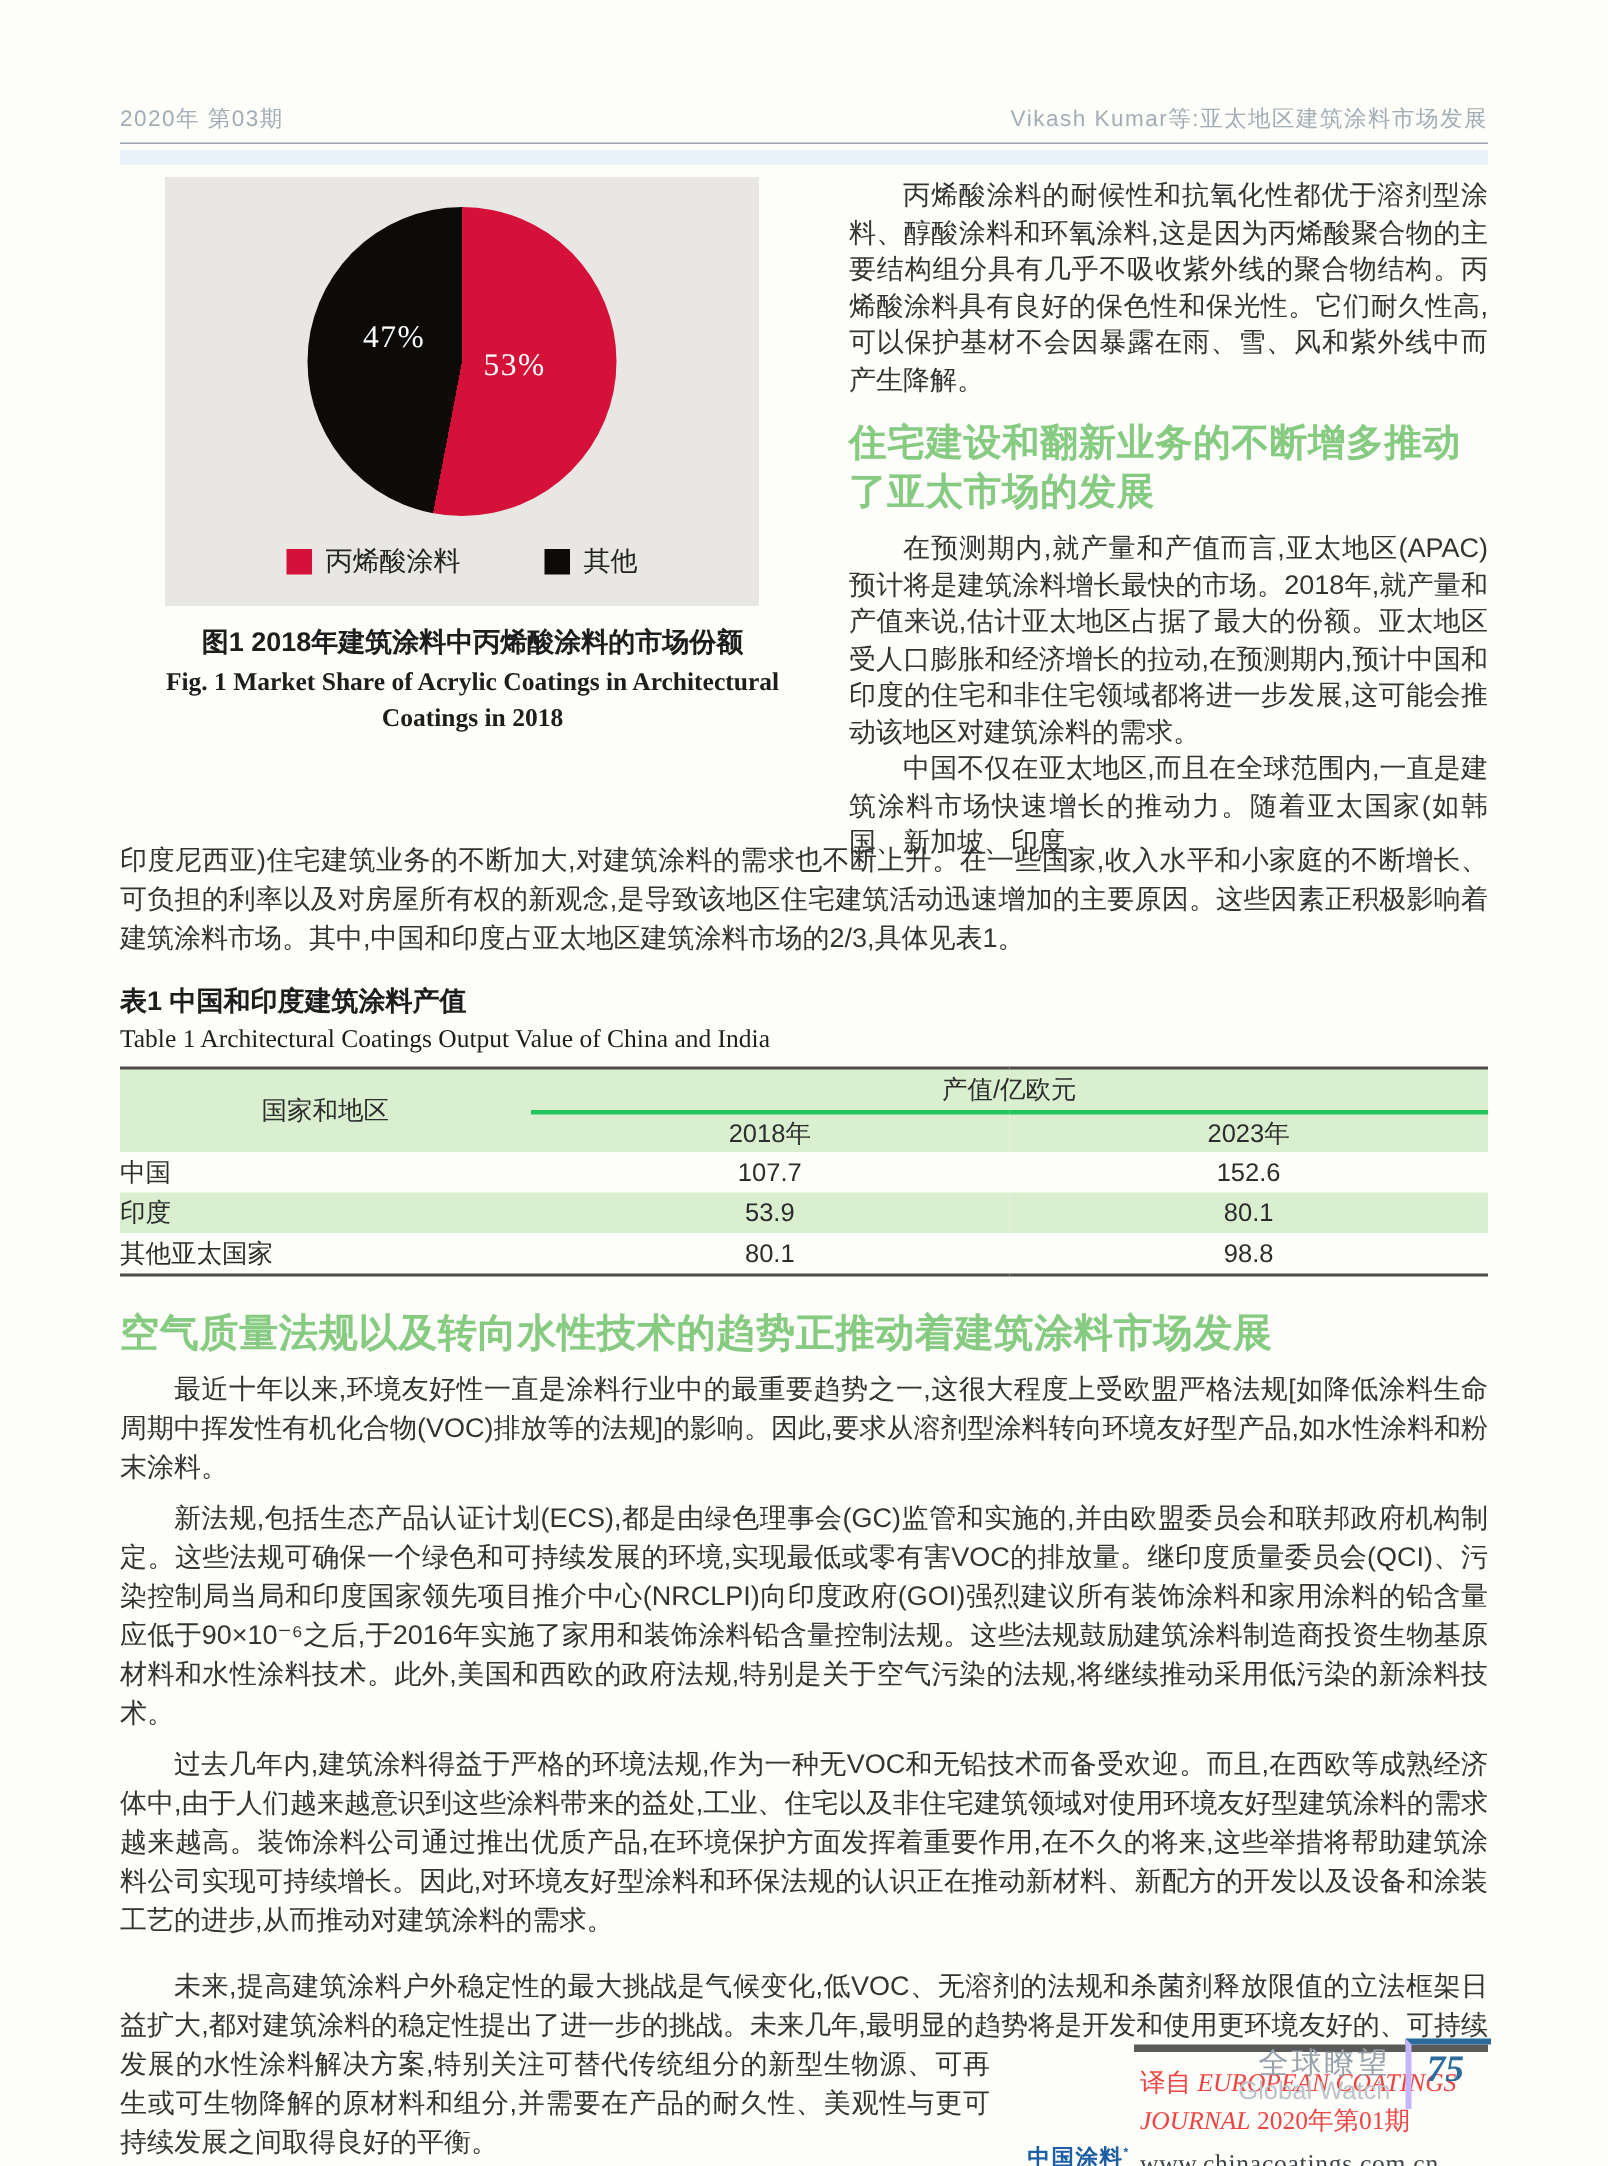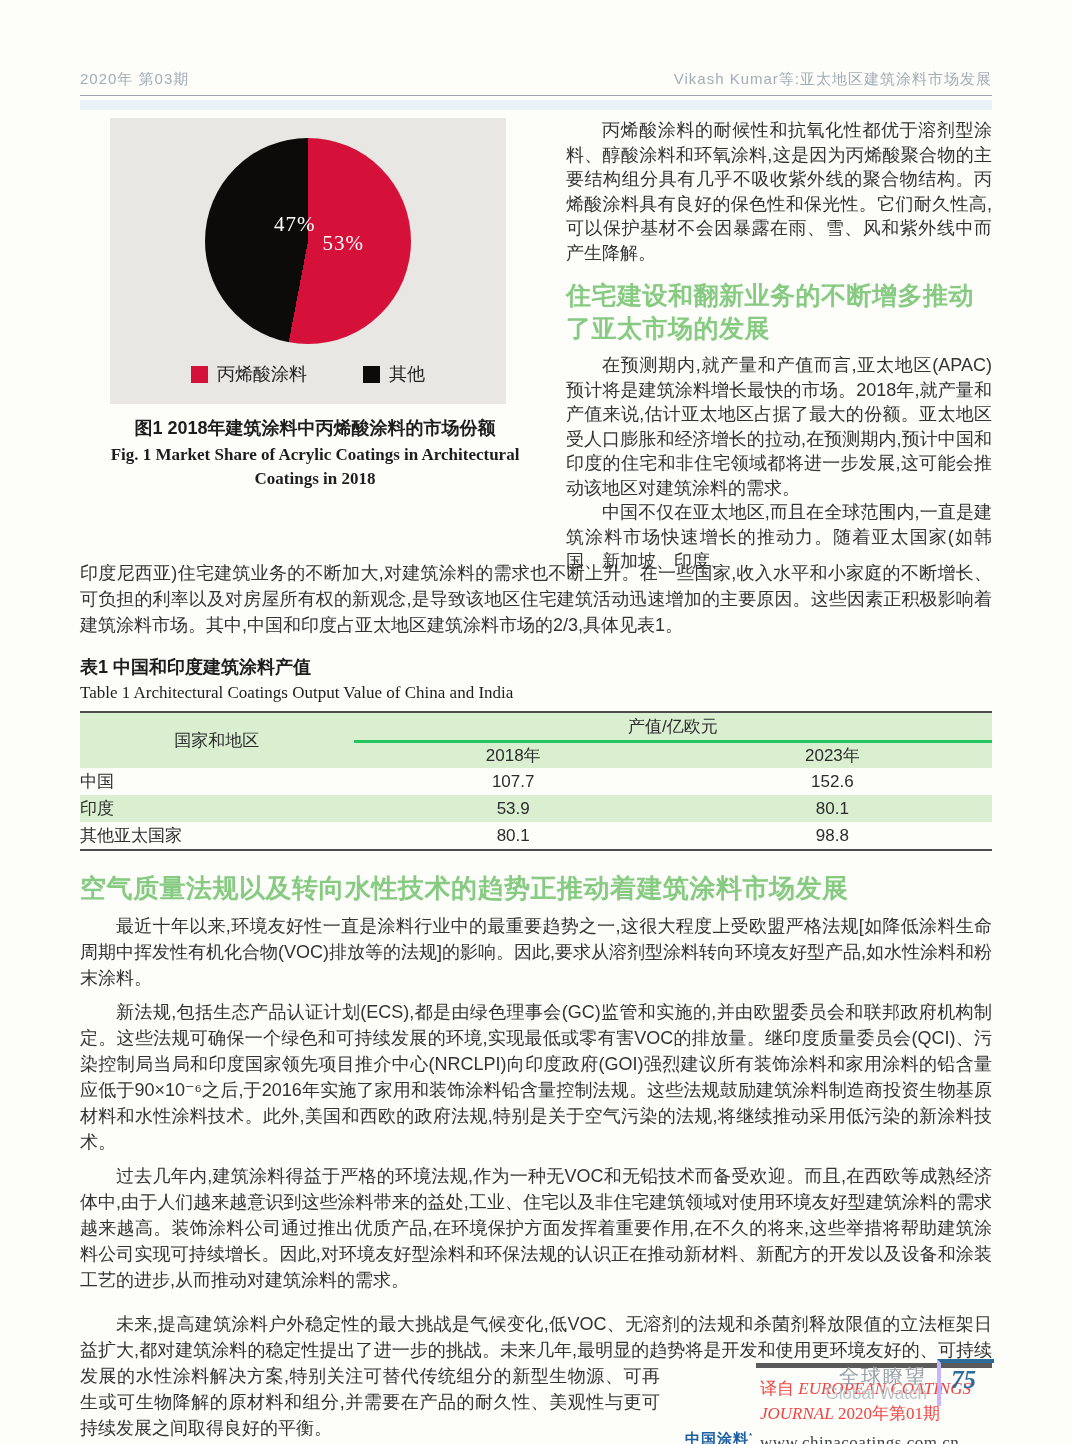--- a/index.html
+++ b/index.html
@@ -36,21 +36,21 @@
     background:#e9e7e3;
     padding:20px 0 18px 0;
   }
   .pie-wrap{position:relative;width:206px;height:206px;margin:0 auto;}
   .pie{width:206px;height:206px;border-radius:50%;background:#999;}
   .pct{
     position:absolute;color:#fff;
     font-family:"Liberation Serif","DejaVu Serif",serif;
     font-size:21px;letter-spacing:1px;
   }
-  .pct-other{left:18%;top:36%;margin-left:32px;}
+  .pct-other{left:18%;top:36%;}
   .pct-acrylic{left:57%;top:45%;}
   .legend{
     margin-top:18px;display:flex;justify-content:center;gap:56px;
     font-size:18px;color:#222;
   }
   .legend-item{display:flex;align-items:center;gap:9px;}
   .swatch{width:17px;height:17px;display:inline-block;background:#999;}
   
   .fig-caption{margin-top:12px;text-align:center;margin-left:10px;}
   .fig-zh{font-size:18px;font-weight:bold;color:#1d1d1d;line-height:24px;}

